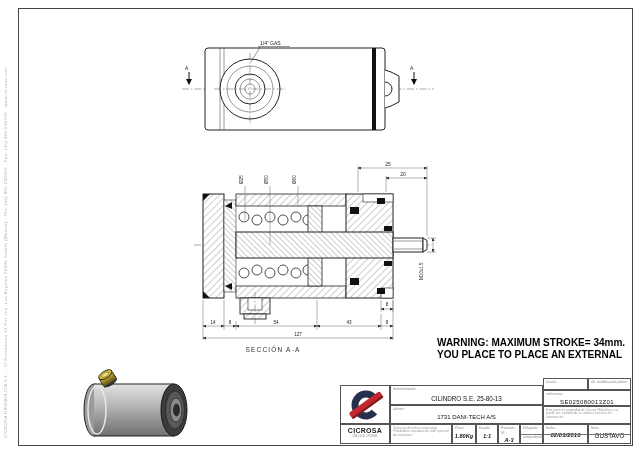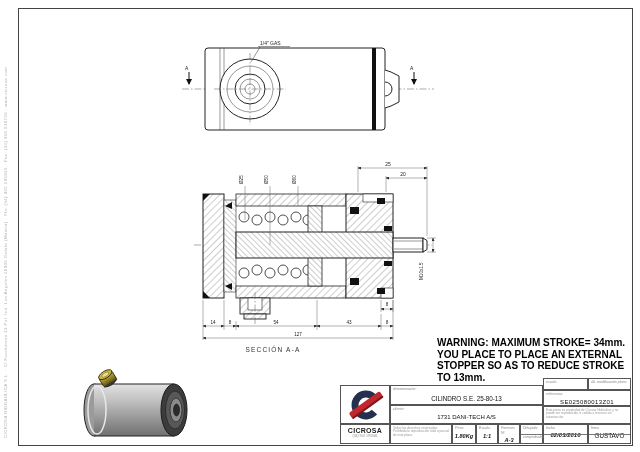--- a/index.html
+++ b/index.html
@@ -208,21 +208,20 @@
       <line class="dim" x1="23" y1="182" x2="213" y2="182" marker-start="url(#sas)" marker-end="url(#sae)"></line>
       <text class="dimtxt-s" x="118" y="180" text-anchor="middle">127</text>
     </g>
   </svg>
 
   <div class="section-label">SECCIÓN A-A</div>
 
   <div class="warning">
     <div>WARNING:  MAXIMUM STROKE= 34mm.</div>
     <div>YOU PLACE TO PLACE AN EXTERNAL</div>
-    <div>STOPPER SO AS TO REDUCE STROKE TO 13mm.</div>
   </div>
 
   <svg viewBox="0 0 150 78" style="position:absolute;left:60px;top:368px;width:150px;height:78px;">
     <defs>
       <linearGradient id="bodyGrad" x1="0" y1="0" x2="0" y2="1">
         <stop offset="0" stop-color="#e2e2e2"></stop>
         <stop offset="0.35" stop-color="#bdbdbd"></stop>
         <stop offset="1" stop-color="#6f6f6f"></stop>
       </linearGradient>
       <linearGradient id="brassGrad" x1="0" y1="0" x2="0" y2="1">

